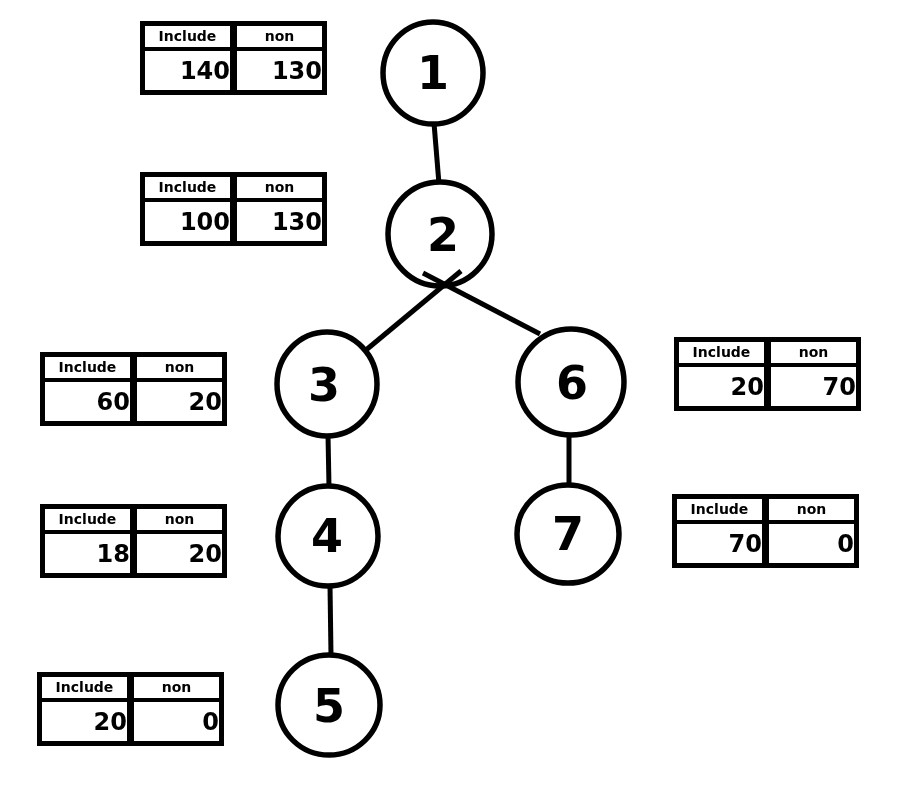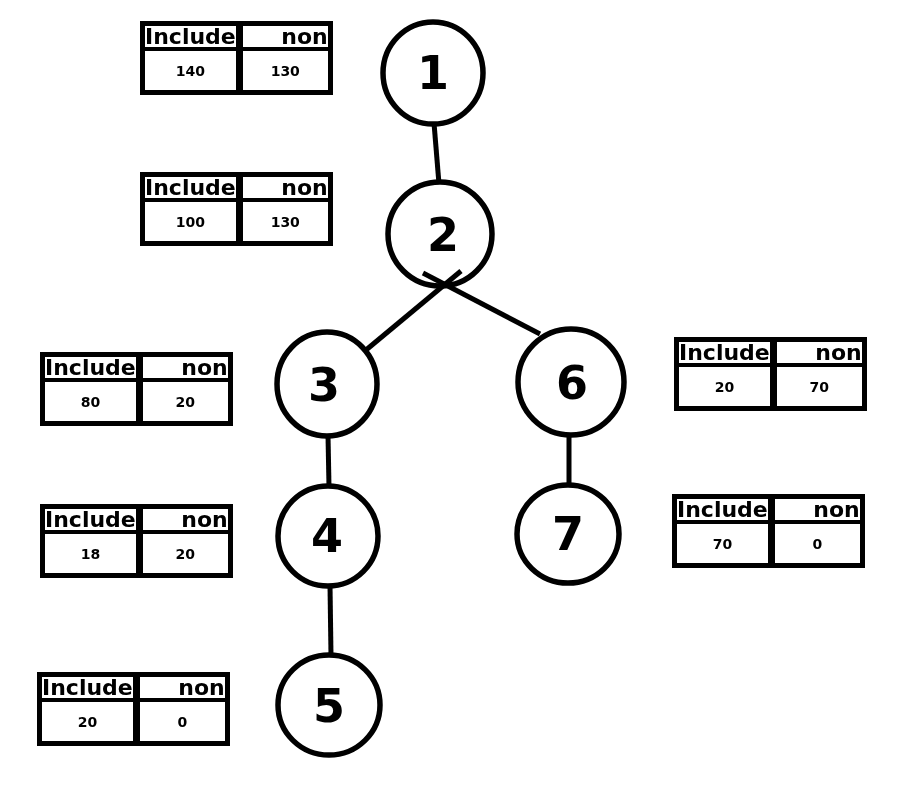--- a/index.html
+++ b/index.html
@@ -53,27 +53,27 @@
     font-weight: bold;
     color: #000000;
     font-family: "DejaVu Sans", "Liberation Sans", sans-serif;
   }
   table.count-table th:first-child,
   table.count-table td:first-child {
     border-right: 7px solid #000000;
   }
   table.count-table th {
     height: 21px;
-    font-size: 22px;
+    font-size: 14px;
     line-height: 21px;
-    text-align: right;
   }
   table.count-table td {
     height: 39px;
-    font-size: 14px;
+    font-size: 24px;
+    text-align: right;
   }
 </style>
 </head>
 <body>
 
 <div class="canvas">
 
   <svg class="tree-svg" width="912" height="795" viewBox="0 0 912 795">
 
     <g>
@@ -146,21 +146,21 @@
 
   <table class="count-table" style="left:40px; top:352px;">
     <thead>
       <tr>
         <th>Include</th>
         <th>non</th>
       </tr>
     </thead>
     <tbody>
       <tr>
-        <td>80</td>
+        <td>60</td>
         <td>20</td>
       </tr>
     </tbody>
   </table>
 
   <table class="count-table" style="left:40px; top:504px;">
     <thead>
       <tr>
         <th>Include</th>
         <th>non</th>

